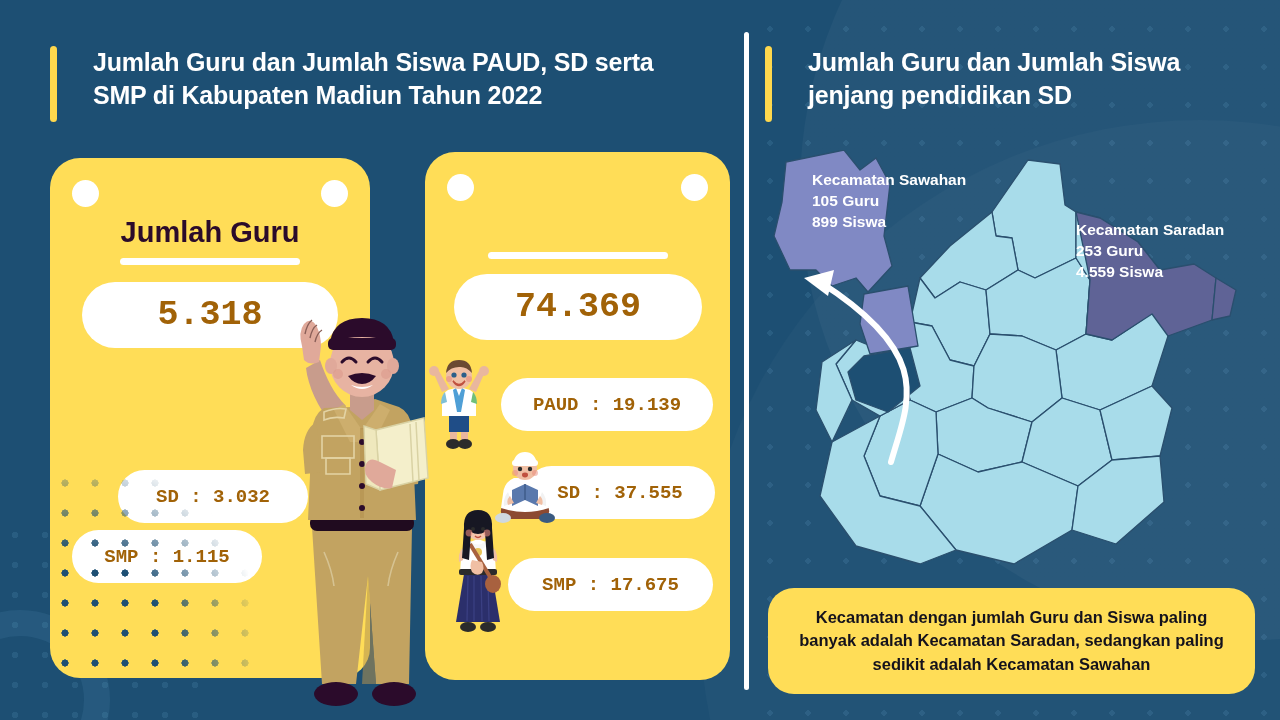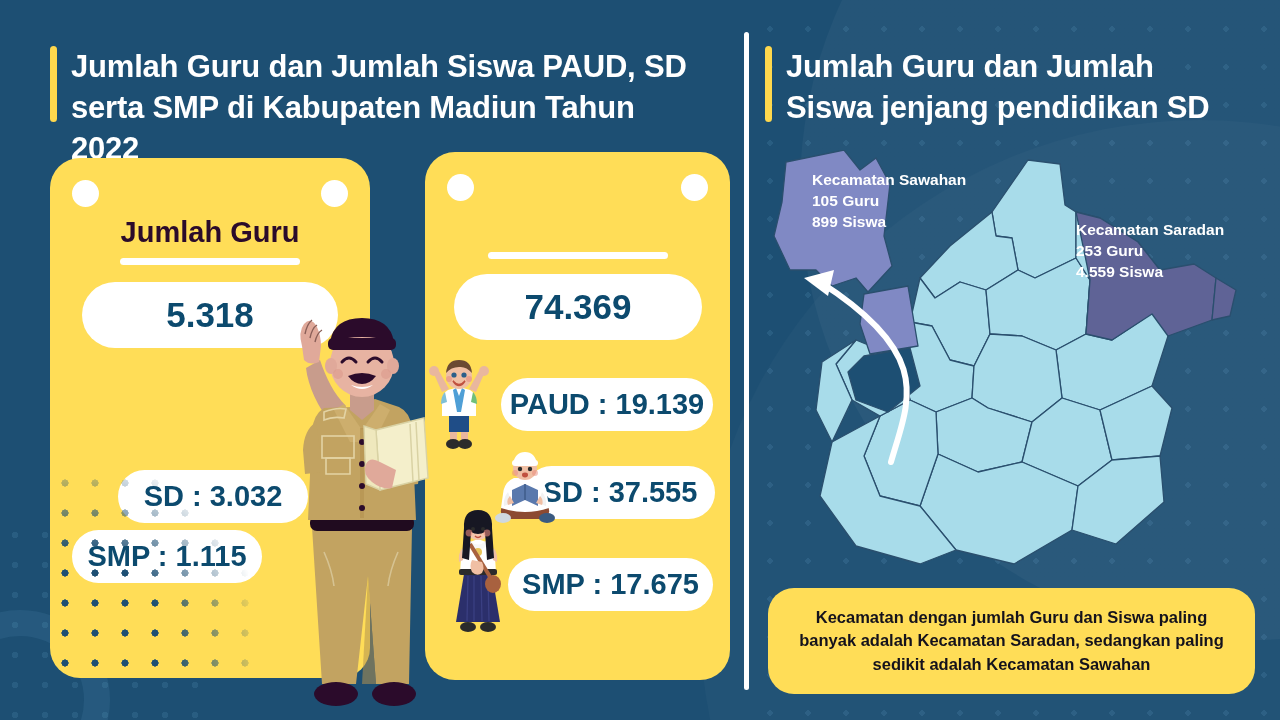--- a/index.html
+++ b/index.html
@@ -33,22 +33,23 @@
   }
   #bg-ring-big {
     position:absolute; left:-70px; bottom:-70px; width:180px; height:180px;
     border:26px solid rgba(120,185,225,0.10); border-radius:50%;
   }
 
   
   .hdr { position:absolute; display:flex; align-items:flex-start; gap:14px; }
   .hdr .bar { width:7px; border-radius:4px; background:#ffd84d; flex:none; }
   .hdr h1 {
-    color:#ffffff; font-size:31px; font-weight:bold; line-height:1.33;
+    color:#ffffff; font-size:25px; font-weight:bold; line-height:1.33;
     letter-spacing:-0.2px;
+    margin-left:22px;
   }
   #header-left  { left:50px; top:46px; width:660px; }
   #header-left .bar { height:76px; }
   #header-right { left:765px; top:46px; width:470px; }
   #header-right .bar { height:76px; }
 
   
   #divider {
     position:absolute; left:744px; top:32px; width:5px; height:658px;
     background:#ffffff; border-radius:3px;
@@ -69,25 +70,25 @@
   .card-title {
     position:absolute; left:0; right:0; top:58px; text-align:center;
     color:#2b0b2b; font-size:29px; font-weight:bold;
   }
   .card-underline {
     position:absolute; height:7px; background:#ffffff; border-radius:4px;
     left:50%; transform:translateX(-50%); top:100px; width:180px;
   }
   .pill {
     position:absolute; background:#ffffff; border-radius:40px;
-    color:#0c4a6e; font-weight:bold; display:flex;
-    align-items:center; justify-content:center;
+    color:#a16207; font-weight:bold; display:flex;
+    align-items:center; justify-content:center;font-family:Liberation Mono, monospace;
   }
   .pill.big { font-size:35px; }
-  .pill.sub { font-size:29px; }
+  .pill.sub { font-size:19px; }
 
   
   #guru-dots {
     position:absolute; left:0; bottom:0; width:200px; height:210px;
     background-image:radial-gradient(circle, #1d4f73 3.4px, transparent 3.8px);
     background-size:30px 30px;
     -webkit-mask-image:radial-gradient(ellipse at 10% 95%, #000 0%, #000 40%, transparent 78%);
     mask-image:radial-gradient(ellipse at 10% 95%, #000 0%, #000 40%, transparent 78%);
   }
 

